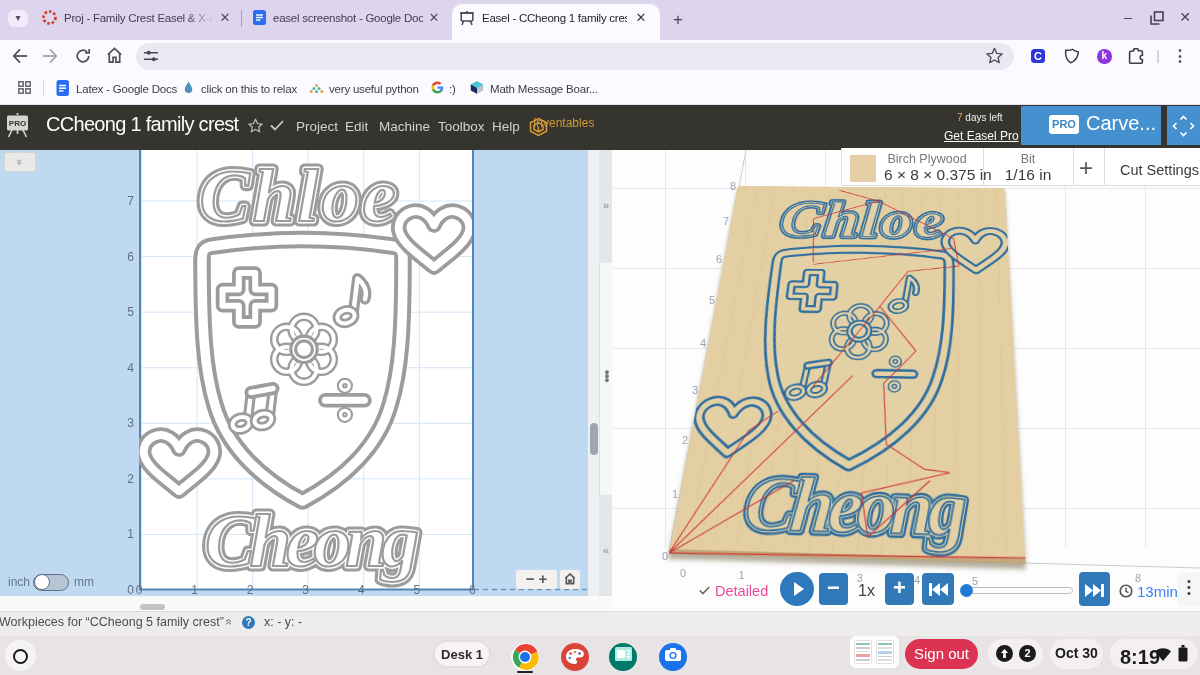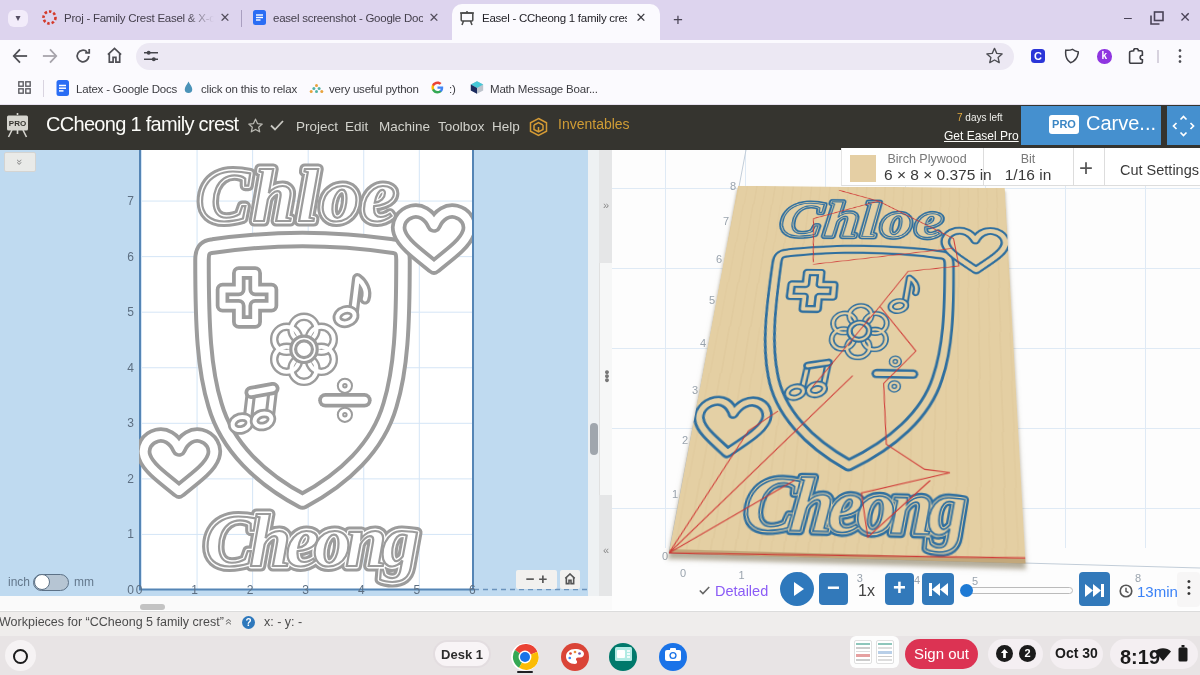--- a/index.html
+++ b/index.html
@@ -212,21 +212,21 @@
 <div class="emenu" style="left:345px">Edit</div>
 <div class="emenu" style="left:379px">Machine</div>
 <div class="emenu" style="left:438px">Toolbox</div>
 <div class="emenu" style="left:492px">Help</div>
 <svg class="abs" style="left:529px;top:117px" width="19" height="20" viewBox="0 0 19 20">
       <g fill="none" stroke="#d49a35" stroke-width="1.5">
         <path d="M9.5 1.5 L17.5 5.8 V14.2 L9.5 18.5 L1.5 14.2 V5.8 Z"></path>
         <path d="M5 8 L9.5 5.5 L14 8 M5 8 V12.5 L9.5 15 L14 12.5 V8 M9.5 10 V15"></path>
       </g>
     </svg>
-<div class="abs" style="left:558px;top:116px;font-size:14px;color:#cf9c35">Inventables</div>
+<div class="abs" style="left:533px;top:116px;font-size:12px;color:#cf9c35">Inventables</div>
 <div class="abs" style="left:957px;top:112px;font-size:10px;color:#f0f0ec"><span style="color:#e0a93e">7</span> days left</div>
 <div class="abs" style="left:944px;top:129px;font-size:12px;color:#fbfbf8;text-decoration:underline">Get Easel Pro</div>
 <div class="abs" style="left:1021px;top:106px;width:140px;height:39px;background:#4590cf"></div>
 <div class="abs" style="left:1049px;top:115px;width:30px;height:19px;background:#fff;border-radius:3px;color:#3b86c4;font-size:11px;font-weight:bold;text-align:center;line-height:19px">PRO</div>
 <div class="abs" style="left:1086px;top:112px;font-size:20px;color:#fff">Carve...</div>
 <div class="abs" style="left:1167px;top:106px;width:33px;height:39px;background:#4590cf"></div>
 <g></g>
 <svg class="abs" style="left:1172px;top:115px" width="23" height="22" viewBox="0 0 23 22">
       <g fill="none" stroke="#fff" stroke-width="1.7">
         <path d="M8.5 4.5 L11.5 1.5 L14.5 4.5"></path>
@@ -447,21 +447,21 @@
 <polyline points="186.2,172.3 227.8,227.8 194.5,266.7 200,333.4 238.9,358.4 263.9,361.2 177.8,383.4 186.2,425.1 244.5,369.5"></polyline>
 <polyline points="86.1,300.1 58.3,322.3 0,444.6 161.2,258.4"></polyline>
 <polyline points="0,444.6 333.4,440.1"></polyline>
 <polyline points="0,444.6 111.1,372.4"></polyline>
 <polyline points="269.5,91.7 105.6,116.7"></polyline>
 </g>
         </svg>
       </div>
     </div><div class="abs" id="infobar"></div><div class="abs" style="left:850px;top:155px;width:26px;height:27px;background:#e5cfa4"></div><div class="abs" style="left:884px;top:152px;width:86px;text-align:center;font-size:12.5px;color:#787878">Birch Plywood</div><div class="abs" style="left:884px;top:166px;width:86px;text-align:center;font-size:15.5px;color:#3a3a3a;white-space:nowrap">6 × 8 × 0.375 in</div><div class="ibsep" style="left:983px;top:148px"></div><div class="abs" style="left:1000px;top:152px;width:56px;text-align:center;font-size:12.5px;color:#787878">Bit</div><div class="abs" style="left:1000px;top:166px;width:56px;text-align:center;font-size:15.5px;color:#3a3a3a">1/16 in</div><div class="ibsep" style="left:1073px;top:148px"></div><div class="abs" style="left:1079px;top:154px;font-size:24px;font-weight:300;color:#555">+</div><div class="ibsep" style="left:1104px;top:148px"></div><div class="abs" style="left:1120px;top:162px;font-size:14.5px;color:#3a3a3a;white-space:nowrap">Cut Settings</div><svg class="abs" style="left:699px;top:586px" width="11" height="9" viewBox="0 0 14 11">
       <path d="M1 5.5 L5 9.5 L13 1" fill="none" stroke="#666" stroke-width="2"></path>
-    </svg><div class="abs" style="left:715px;top:583px;font-size:14.5px;color:#8b5cf6">Detailed</div><div class="abs" style="left:780px;top:572px;width:34px;height:34px;background:#2e78bc;border-radius:50%"></div><svg class="abs" style="left:793px;top:581px" width="12" height="16">
+    </svg><div class="abs" style="left:715px;top:583px;font-size:14.5px;color:#ec4899">Detailed</div><div class="abs" style="left:780px;top:572px;width:34px;height:34px;background:#2e78bc;border-radius:50%"></div><svg class="abs" style="left:793px;top:581px" width="12" height="16">
       <path d="M1 1 L11 8 L1 15 Z" fill="#fff"></path>
     </svg><div class="bluebtn" style="left:819px;top:573px;width:29px;height:32px;font-size:22px;font-weight:bold;text-align:center;line-height:29px">−</div><div class="abs" style="left:858px;top:582px;font-size:16px;color:#444">1x</div><div class="bluebtn" style="left:885px;top:573px;width:29px;height:32px;font-size:22px;font-weight:bold;text-align:center;line-height:30px">+</div><div class="bluebtn" style="left:922px;top:573px;width:32px;height:32px"></div><svg class="abs" style="left:929px;top:582px" width="19" height="15" viewBox="0 0 19 15">
       <g fill="#fff">
         <rect x="0" y="1" width="3" height="13"></rect>
         <path d="M11 7.5 L19 1 V14 Z"></path>
         <path d="M3 7.5 L11 1 V14 Z"></path>
       </g>
     </svg><div class="abs" style="left:961px;top:587px;width:112px;height:7px;background:#fcfcfc;border:1px solid #bbb;border-radius:4px"></div><div class="abs" style="left:960px;top:584px;width:13px;height:13px;background:#1e7ad4;border-radius:50%"></div><div class="bluebtn" style="left:1079px;top:572px;width:31px;height:34px"></div><svg class="abs" style="left:1085px;top:583px" width="19" height="15" viewBox="0 0 19 15">
       <g fill="#fff">
         <path d="M0 7.5 L8 1 V14 Z" transform="scale(-1,1) translate(-8,0)"></path>

